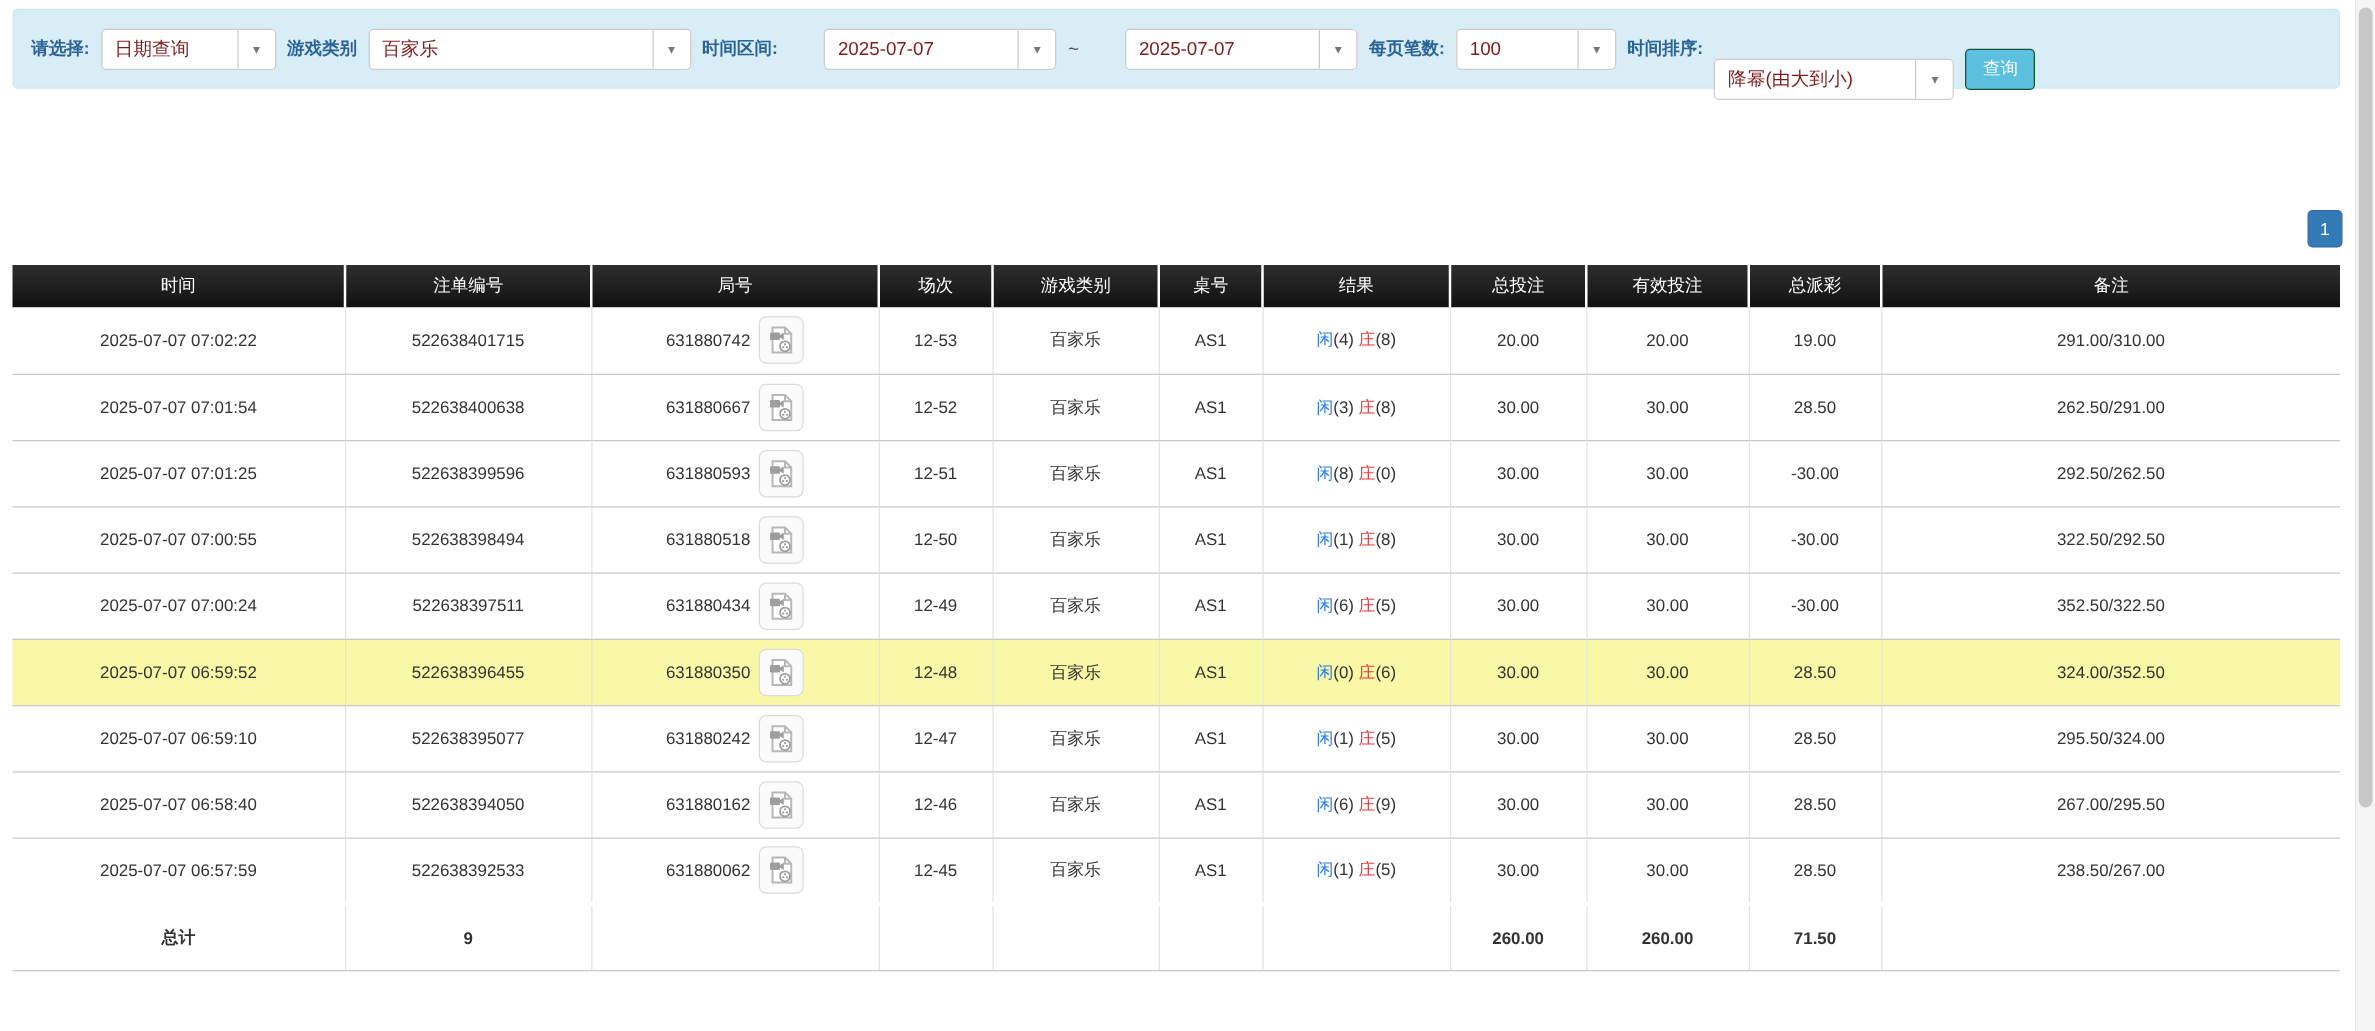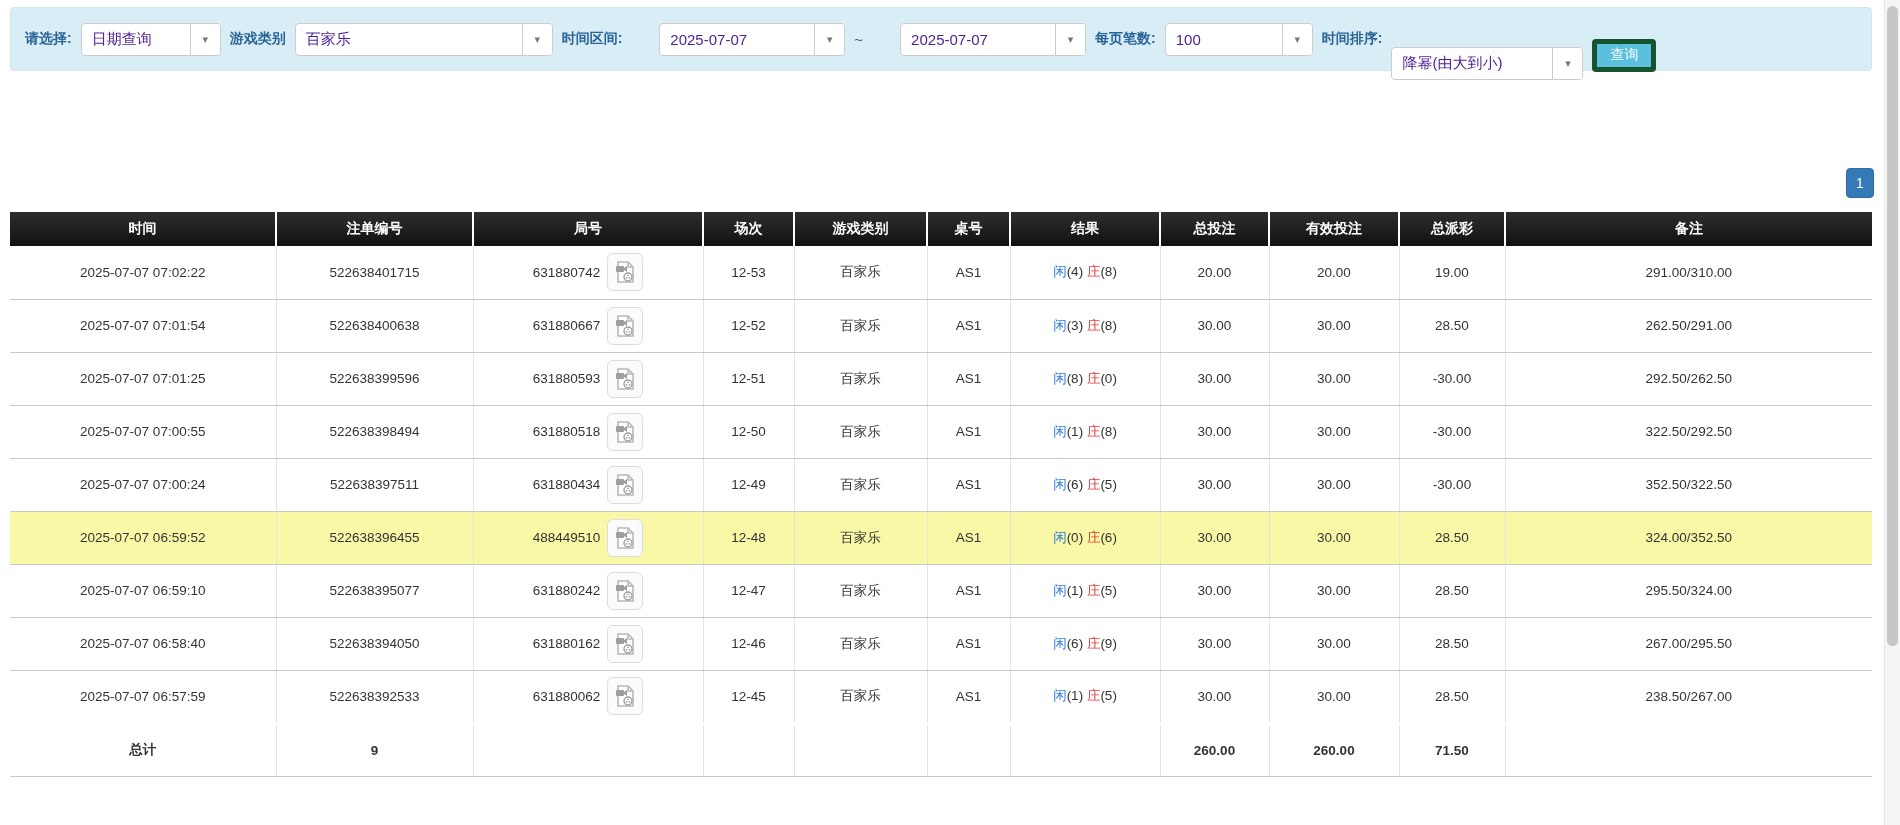--- a/index.html
+++ b/index.html
@@ -8,49 +8,49 @@
   .page { position:relative; width:1900px; height:825px; background:#fff; }
 
   
   .filter-bar { position:absolute; left:10px; top:7px; width:1862px; height:64px;
     background:#d9edf7; border:1px solid #cfe7f3; border-radius:4px;
     display:flex; align-items:center; padding:0 14px; gap:9px; }
   .flabel { color:#2a6496; font-weight:bold; font-size:14px; white-space:nowrap; }
   .combo { height:33px; background:#fff; border:1px solid #ccc; border-radius:4px;
     display:flex; align-items:stretch; overflow:hidden; }
   .combo-text { flex:1; display:flex; align-items:center; padding:0 10px;
-    font-size:15px; color:#4c1d95; white-space:nowrap; overflow:hidden; }
+    font-size:15px; color:#7f1d1d; white-space:nowrap; overflow:hidden; }
   .combo-arrow { width:30px; border-left:1px solid #ccc; display:flex;
     align-items:center; justify-content:center; color:#777; font-size:11px;
     background:#fff; }
   .w-qtype { width:140px; } .w-game { width:258px; } .w-date { width:186px;margin-left:28px; }
-  .w-size { width:148px; } .w-sort { width:192px;margin-top:48px; }
+  .w-size { width:128px; } .w-sort { width:192px;margin-top:48px; }
   .tilde { color:#555; font-size:15px; }
   .search-btn { height:33px; padding:0 13px; background:#5bc0de; color:#fff;
-    border:5px solid #14532d; border-radius:4px; font-size:14px; cursor:pointer;
+    border:1px solid #14532d; border-radius:4px; font-size:14px; cursor:pointer;
     font-family:inherit;margin-top:32px; }
 
   
   .summary-bar { position:absolute; left:10px; top:90px; width:1862px; height:46px;
     background:#dff0d8; border:1px solid #d6e9c6; display:flex; align-items:center;
     justify-content:space-between; padding:0 16px; }
   .summary-left { color:#5f7360; font-size:14.5px; }
   .summary-right { color:#ff2d2d; font-size:14.5px; }
 
   
   .pagination { position:absolute; top:168px; right:26px; width:28px; height:30px;
     background:#337ab7; border:1px solid #2e6da4; border-radius:4px; color:#fff;
     font-size:14px; display:flex; align-items:center; justify-content:center;
     cursor:pointer; }
 
   
   table.grid { position:absolute; left:10px; top:212px; width:1862px;
     border-collapse:collapse; table-layout:fixed; }
   table.grid th { height:34px; background:linear-gradient(180deg,#2e2e2e,#111);
-    color:#fff; font-size:14px; font-weight:bold; text-align:center;
+    color:#fff; font-size:14px; font-weight:normal; text-align:center;
     border-right:2px solid #fff; }
   table.grid th:last-child { border-right:none; }
   table.grid td { height:53px; text-align:center; font-size:13.5px; color:#333;
     background:#fff; border-right:1px solid #e3e3e3; border-bottom:1px solid #c9c9c9; }
   table.grid td:last-child { border-right:none; }
   tr.highlight td { background:#f8f8a6; }
   td.blue { color:#2d7bdf; cursor:pointer; }
   td.neg { color:#f02b2b; }
   .res-player { color:#2d7bdf; }
   .res-banker { color:#e23c3c; }
@@ -285,21 +285,21 @@
           <td class="blue">30.00</td>
           <td>30.00</td>
           <td class="neg">-30.00</td>
           <td>352.50/322.50</td>
         </tr>
         <tr class="highlight">
           <td>2025-07-07 06:59:52</td>
           <td>522638396455</td>
           <td>
             <span class="round-wrap">
-              <span>488449510</span>
+              <span>631880350</span>
               <span class="video-btn">
                 <svg width="20" height="24" viewBox="0 0 20 24" fill="none">
                   <path d="M3 2h10l5 5v15H3z" stroke="#b8b8b8" stroke-width="1.6" fill="#fff"></path>
                   <path d="M13 2v5h5" stroke="#b8b8b8" stroke-width="1.6" fill="none"></path>
                   <rect x="1" y="6" width="8" height="6" rx="1" fill="#9e9e9e"></rect>
                   <path d="M9 8l3-2v6l-3-2z" fill="#9e9e9e"></path>
                   <circle cx="13" cy="17" r="4" stroke="#9e9e9e" stroke-width="1.4" fill="#fff"></circle>
                   <circle cx="13" cy="15.4" r="0.9" fill="#9e9e9e"></circle>
                   <circle cx="11.5" cy="17.8" r="0.9" fill="#9e9e9e"></circle>
                   <circle cx="14.5" cy="17.8" r="0.9" fill="#9e9e9e"></circle>

